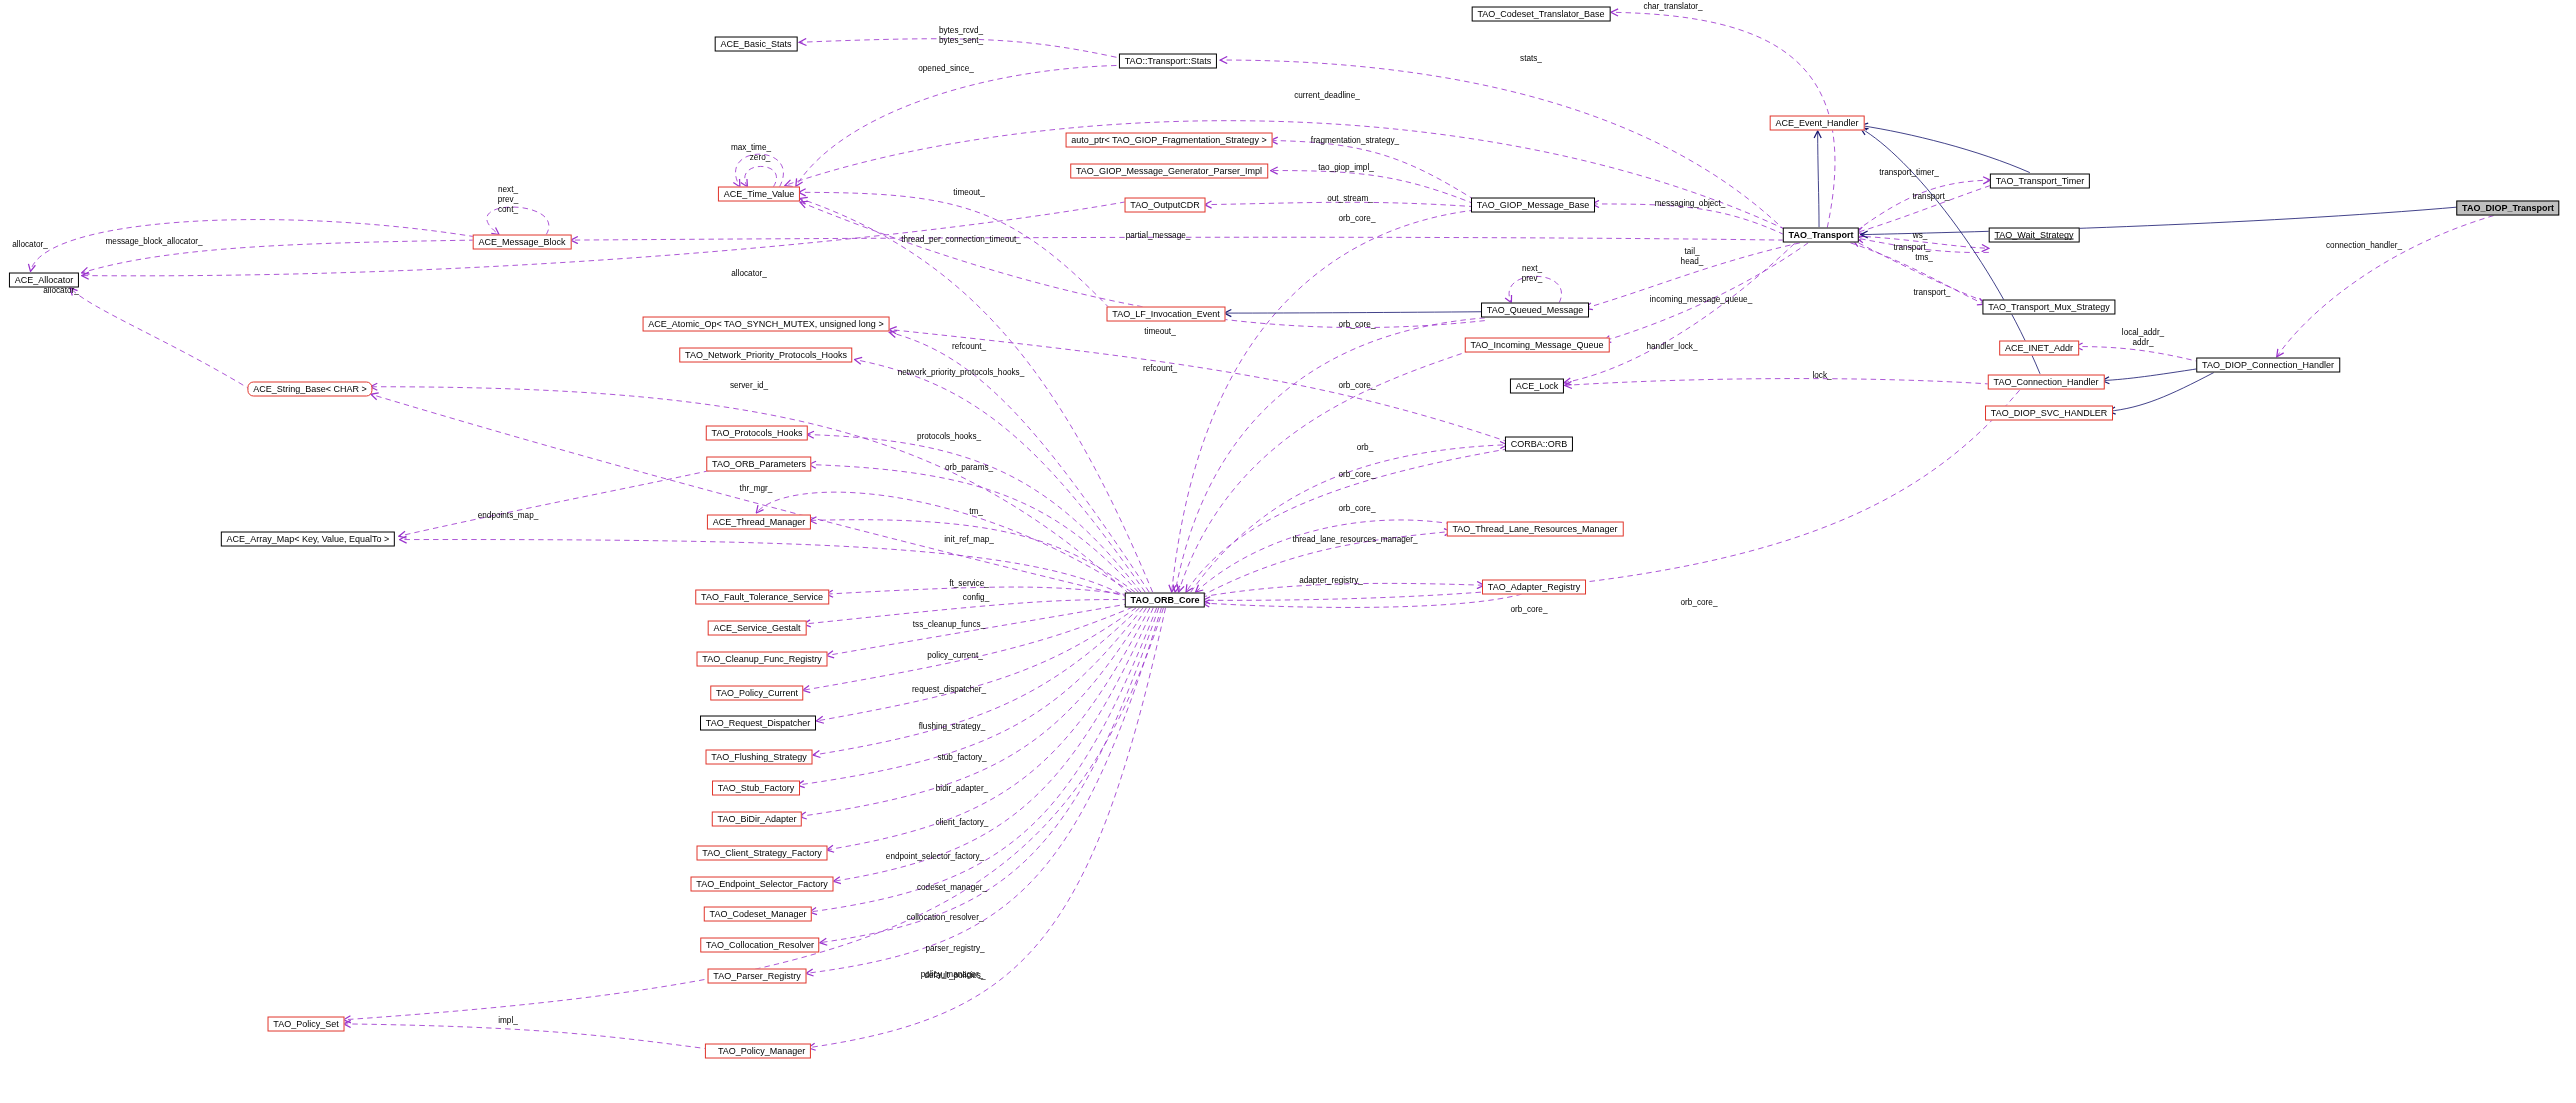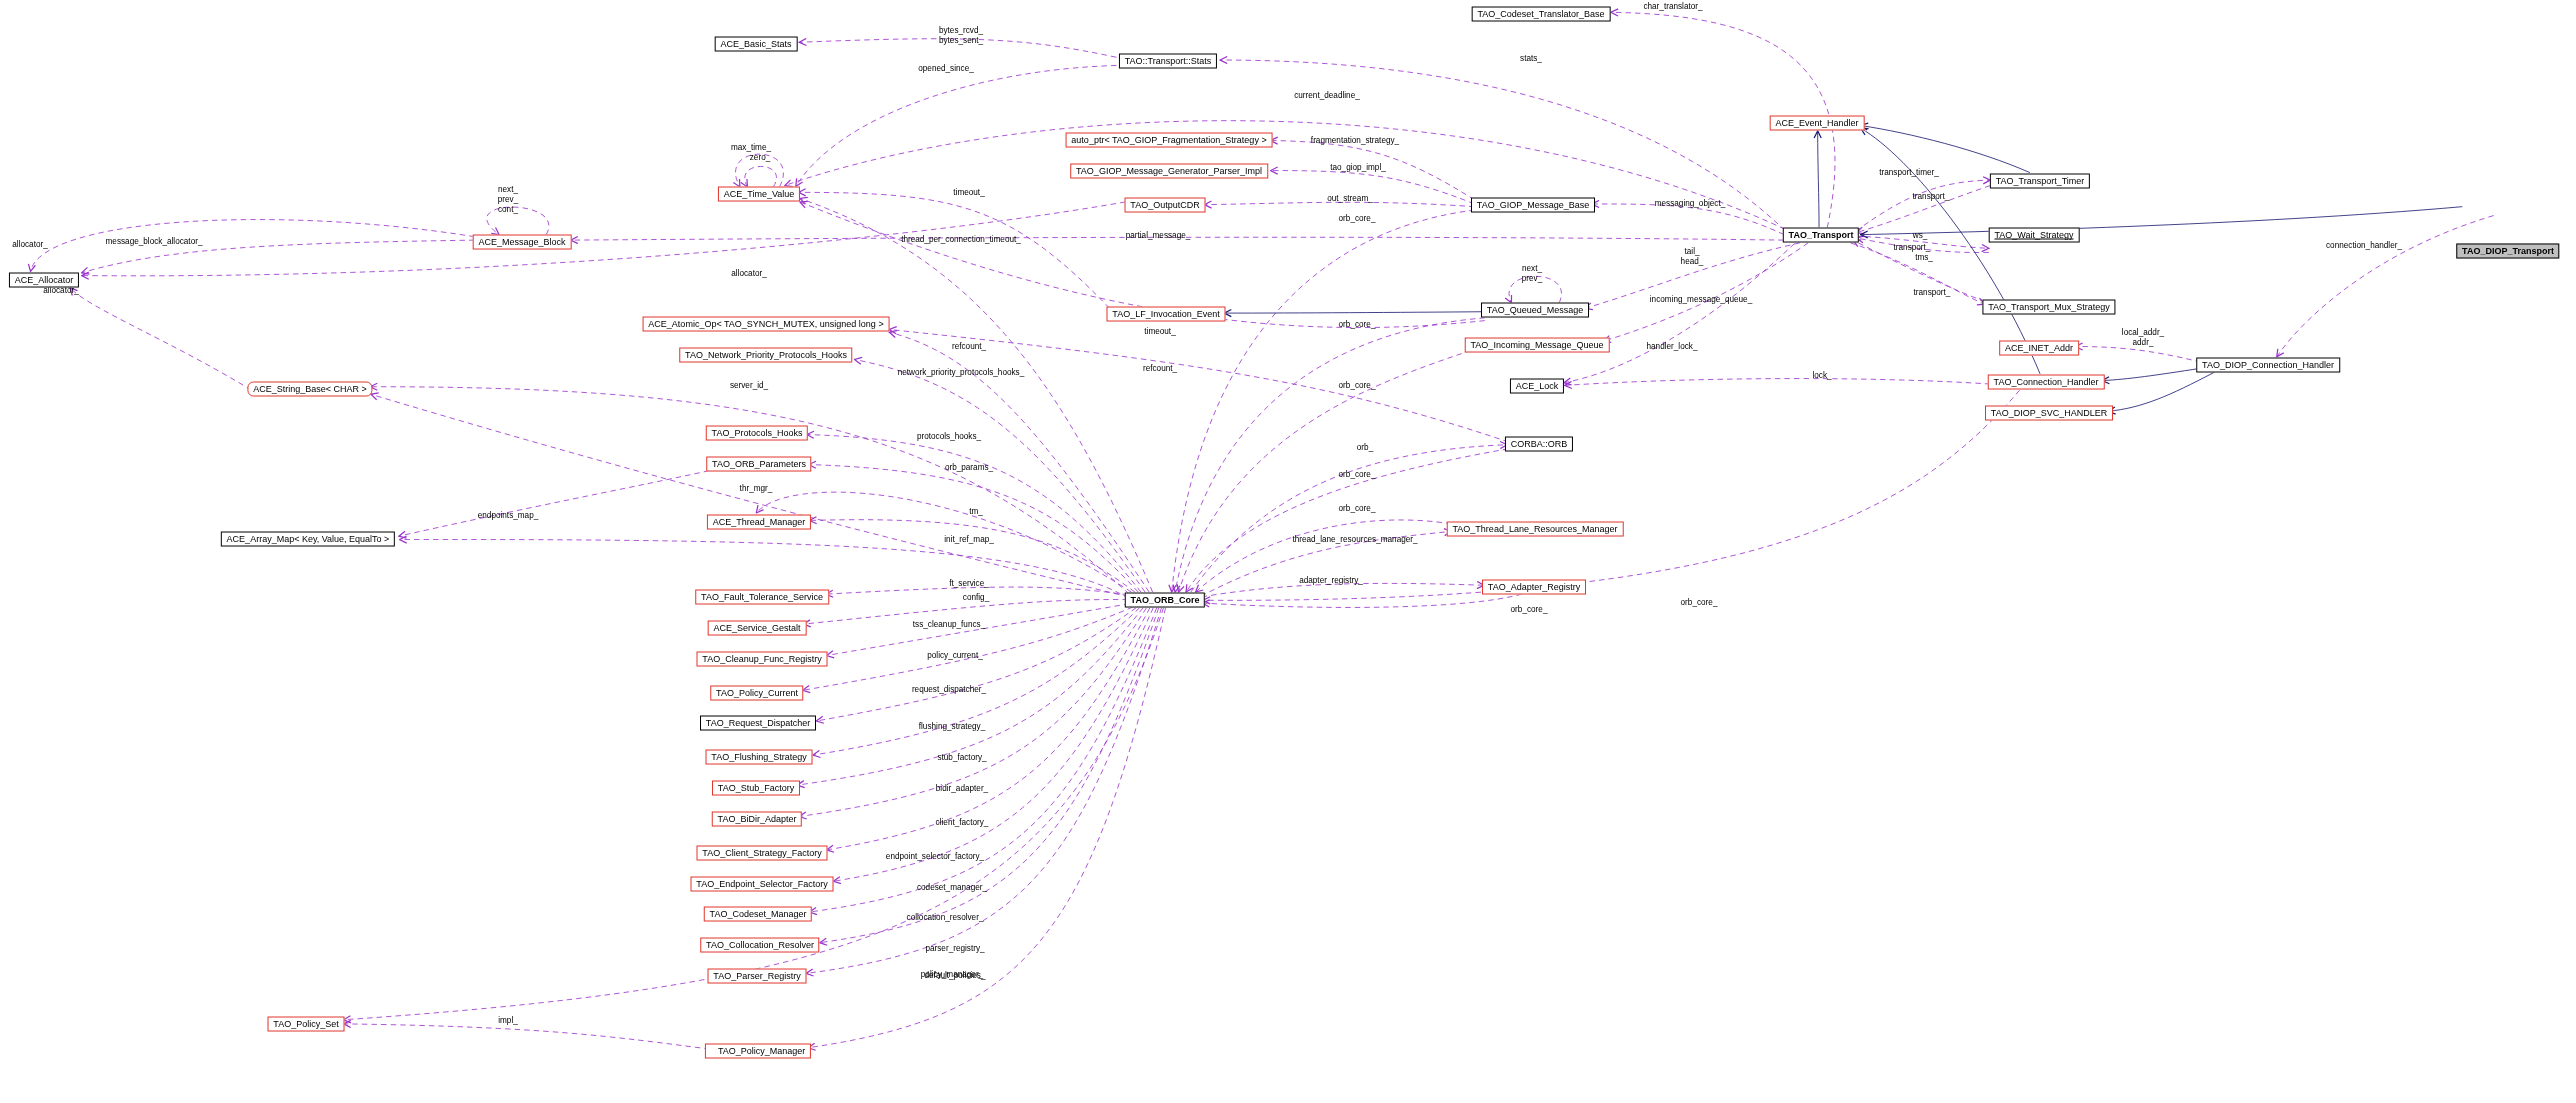--- a/index.html
+++ b/index.html
@@ -23,21 +23,21 @@
     background:#ffffff;
     color:#000;
     font-size:9px;
     line-height:10.2px;
     padding:1.4px 4.8px;
     white-space:nowrap;
     z-index:3;
   }
   .node.red{border-color:var(--red);}
   .node.black{border-color:#000000;}
-  .node.focus{background:var(--grayfill);margin-top:43px;}
+  .node.focus{background:var(--grayfill);}
   .node.bold{font-weight:bold;}
   .edge-label{
     position:absolute;
     transform:translate(-50%,-50%);
     color:#000;
     font-size:8.2px;
     line-height:10px;
     white-space:pre-line;
     text-align:center;
     z-index:2;
@@ -189,21 +189,21 @@
     <div class="node red" style="left: 758px; top: 1051px; padding-left: 12px;">TAO_Policy_Manager</div>
     <div class="edge-label" style="left: 1673px; top: 6.8px;">char_translator_</div>
     <div class="edge-label" style="left: 961px; top: 36px;">bytes_rcvd_
 bytes_sent_</div>
     <div class="edge-label" style="left: 1531px; top: 59px;">stats_</div>
     <div class="edge-label" style="left: 946px; top: 69px;">opened_since_</div>
     <div class="edge-label" style="left: 1327px; top: 96px;">current_deadline_</div>
     <div class="edge-label" style="left: 1355px; top: 141px;">fragmentation_strategy_</div>
     <div class="edge-label" style="left: 751px; top: 148px;">max_time_</div>
     <div class="edge-label" style="left: 760px; top: 158px;">zero_</div>
-    <div class="edge-label" style="left: 1346px; top: 168px; margin-left: 12px;">tao_giop_impl_</div>
+    <div class="edge-label" style="left: 1346px; top: 168px;">tao_giop_impl_</div>
     <div class="edge-label" style="left: 969px; top: 193px;">timeout_</div>
     <div class="edge-label" style="left: 1350px; top: 199px;">out_stream_</div>
     <div class="edge-label" style="left: 1690px; top: 204px;">messaging_object_</div>
     <div class="edge-label" style="left: 1909px; top: 173px;">transport_timer_</div>
     <div class="edge-label" style="left: 1931px; top: 197px;">transport_</div>
     <div class="edge-label" style="left: 508px; top: 200px;">next_
 prev_
 cont_</div>
     <div class="edge-label" style="left: 1357px; top: 219px;">orb_core_</div>
     <div class="edge-label" style="left: 961px; top: 240px;">thread_per_connection_timeout_</div>

